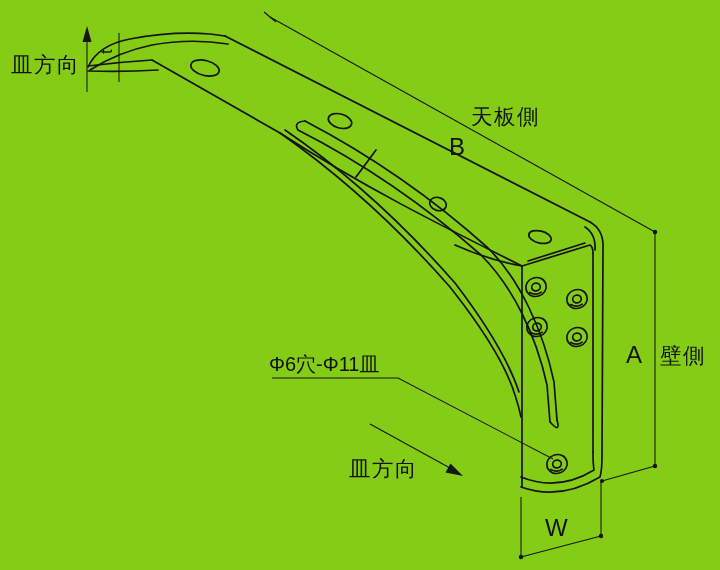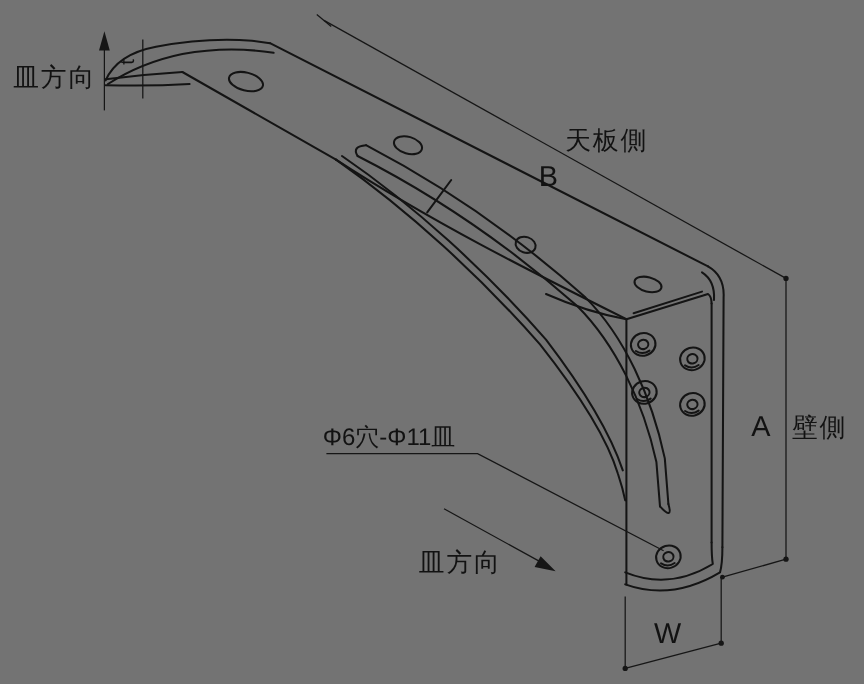--- a/index.html
+++ b/index.html
@@ -1,20 +1,20 @@
 <!DOCTYPE html>
 <html><head>
 <meta charset="utf-8">
 <style>
   html,body{
     margin:0; padding:0; background:#ffffff;
     font-family:"Liberation Sans", sans-serif;
   }
   .stage{
-    position:relative; width:720px; height:570px; background:#737373; overflow:hidden;
+    position:relative; width:720px; height:570px; background:#84cc16; overflow:hidden;
   }
   svg{ display:block; }
   .obj{ fill:none; stroke:#141414; stroke-width:1.7; stroke-linecap:round; stroke-linejoin:round; }
   .dim{ fill:none; stroke:#161616; stroke-width:1.05; }
   .dot{ fill:#161616; stroke:none; }
   .ah{ fill:#161616; stroke:none; }
   text{ fill:#121212; }
   .jp{ font-size:21.5px; letter-spacing:1.5px; }
   .dimletter{ font-size:24px; }
   .note{ font-size:20px; }

